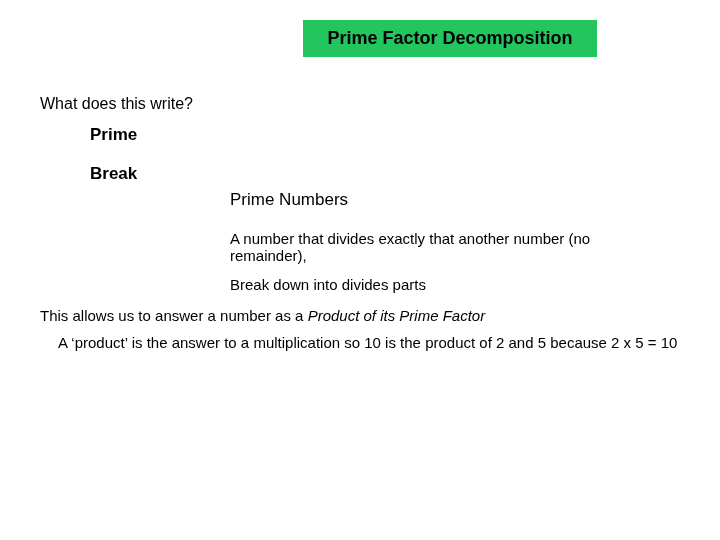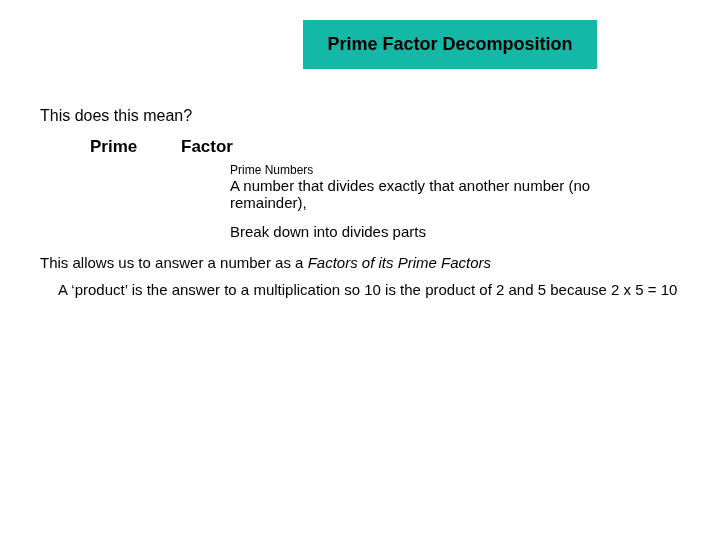--- a/index.html
+++ b/index.html
@@ -19,23 +19,23 @@
     }
 
     .page {
       width: 720px;
       height: 540px;
       padding: 20px 30px;
       position: relative;
     }
 
     .title-banner {
-      background-color: #14b8a6;
+      background-color: #22c55e;
       text-align: center;
-      padding: 14px 24px;
+      padding: 8px 24px;
       display: inline-block;
       margin: 0 auto;
       width: auto;
       font-size: 18px;
       font-weight: bold;
       margin-left: 180px;
       margin-bottom: 18px;
     }
 
     .what-does {
@@ -44,23 +44,23 @@
       margin-left: 10px;
     }
 
     .term {
       font-size: 17px;
       font-weight: bold;
       min-width: 80px;
     }
 
     .def-title {
-      font-size: 12px;
+      font-size: 17px;
       font-weight: normal;
-      margin-bottom: 0;
+      margin-bottom: 20px;
       margin-left: 0;
     }
 
     .def-body {
       font-size: 15px;
       margin-bottom: 12px;
       max-width: 370px;
     }
 
     .def-factor {
@@ -87,52 +87,52 @@
       margin-left: 28px;
       max-width: 680px;
     }
 
     .italic {
       font-style: italic;
     }
 
     .terms-labels {
       display: flex;
-      flex-direction: row;
-      gap: 11px;
+      flex-direction: column;
+      gap: 19px;
       margin-left: 60px;
       margin-bottom: 6px;
     }
 
     .defs-block {
       margin-left: 200px;
     }
   </style>
 </head>
 <body>
 
 <div class="page">
 
   <div style="text-align:center; margin-bottom: 20px;">
     <span class="title-banner">Prime Factor Decomposition</span>
   </div>
 
-  <div class="what-does">This does this mean?</div>
+  <div class="what-does">What does this write?</div>
 
   <div class="terms-labels">
     <span class="term">Prime</span>
-    <span class="term">Factor</span>
+    <span class="term">Break</span>
   </div>
 
   <div class="defs-block">
     <div class="def-title">Prime Numbers</div>
     <div class="def-body">A number that divides exactly that another number (no remainder),</div>
     <div class="def-factor">Break down into divides parts</div>
   </div>
 
 
   <div class="allows-text">
-    <span>This allows us to answer a number as a </span><span class="italic">Factors of its Prime Factors</span>
+    <span>This allows us to answer a number as a </span><span class="italic">Product of its Prime Factor</span>
   </div>
 
   <div class="product-text">A ‘product’ is the answer to a multiplication so 10 is the product of 2 and 5 because 2 x 5 = 10</div>
 
 </div>
 
 </body></html>

